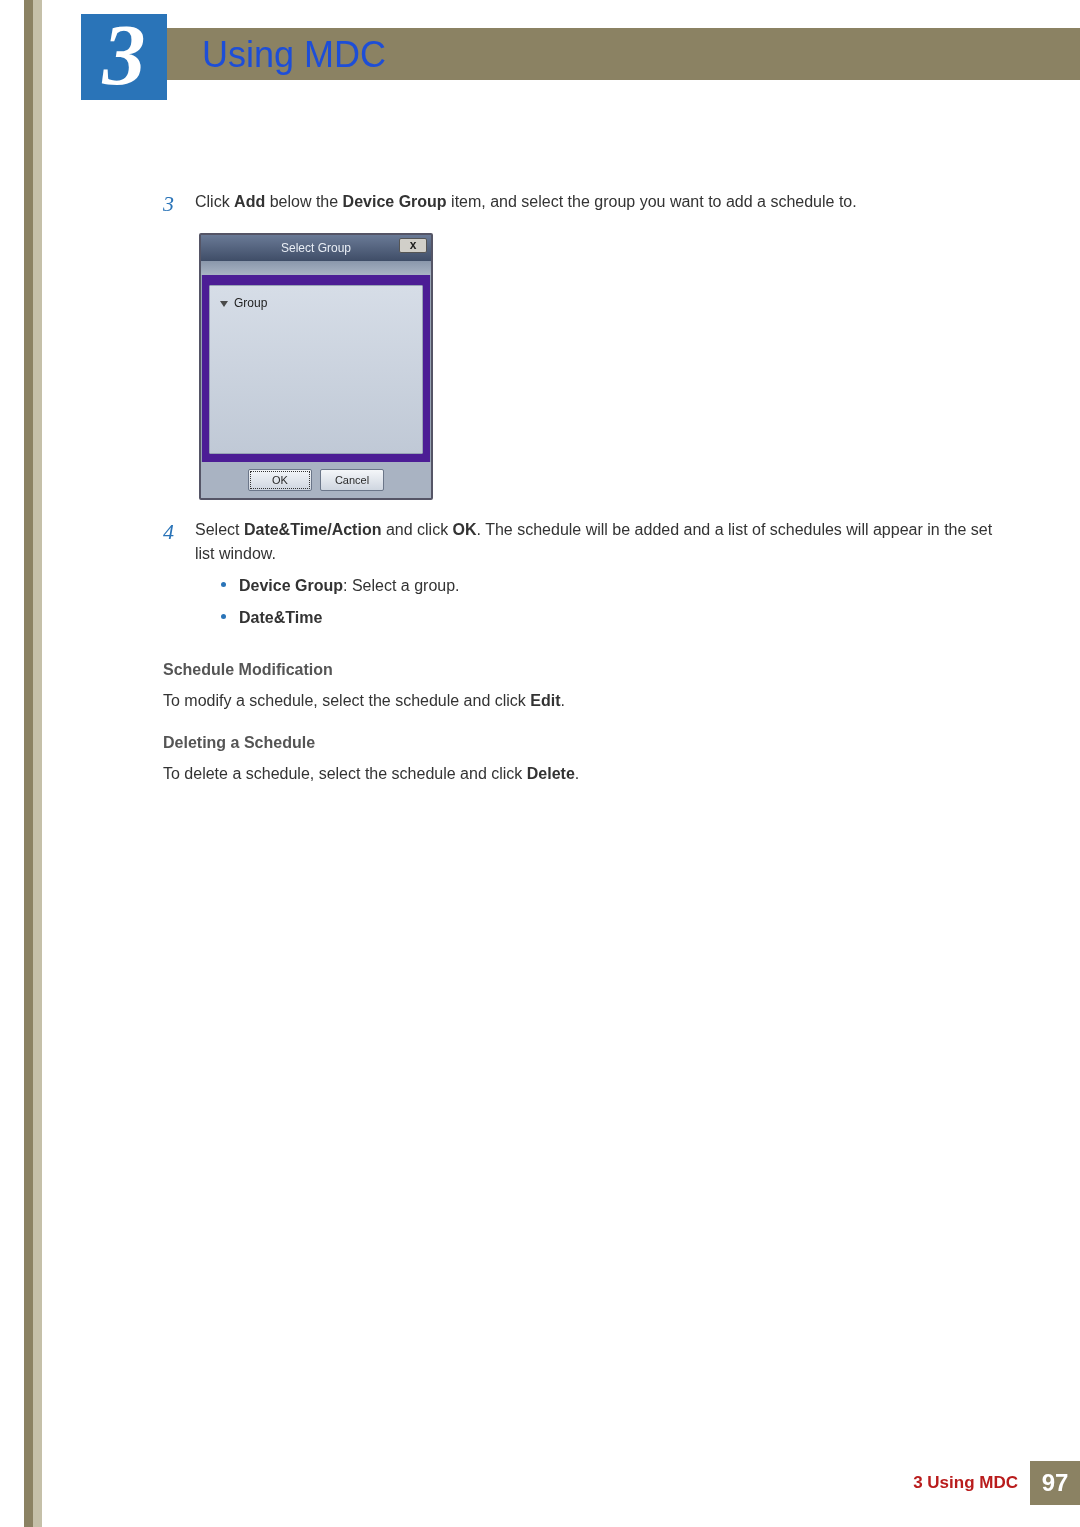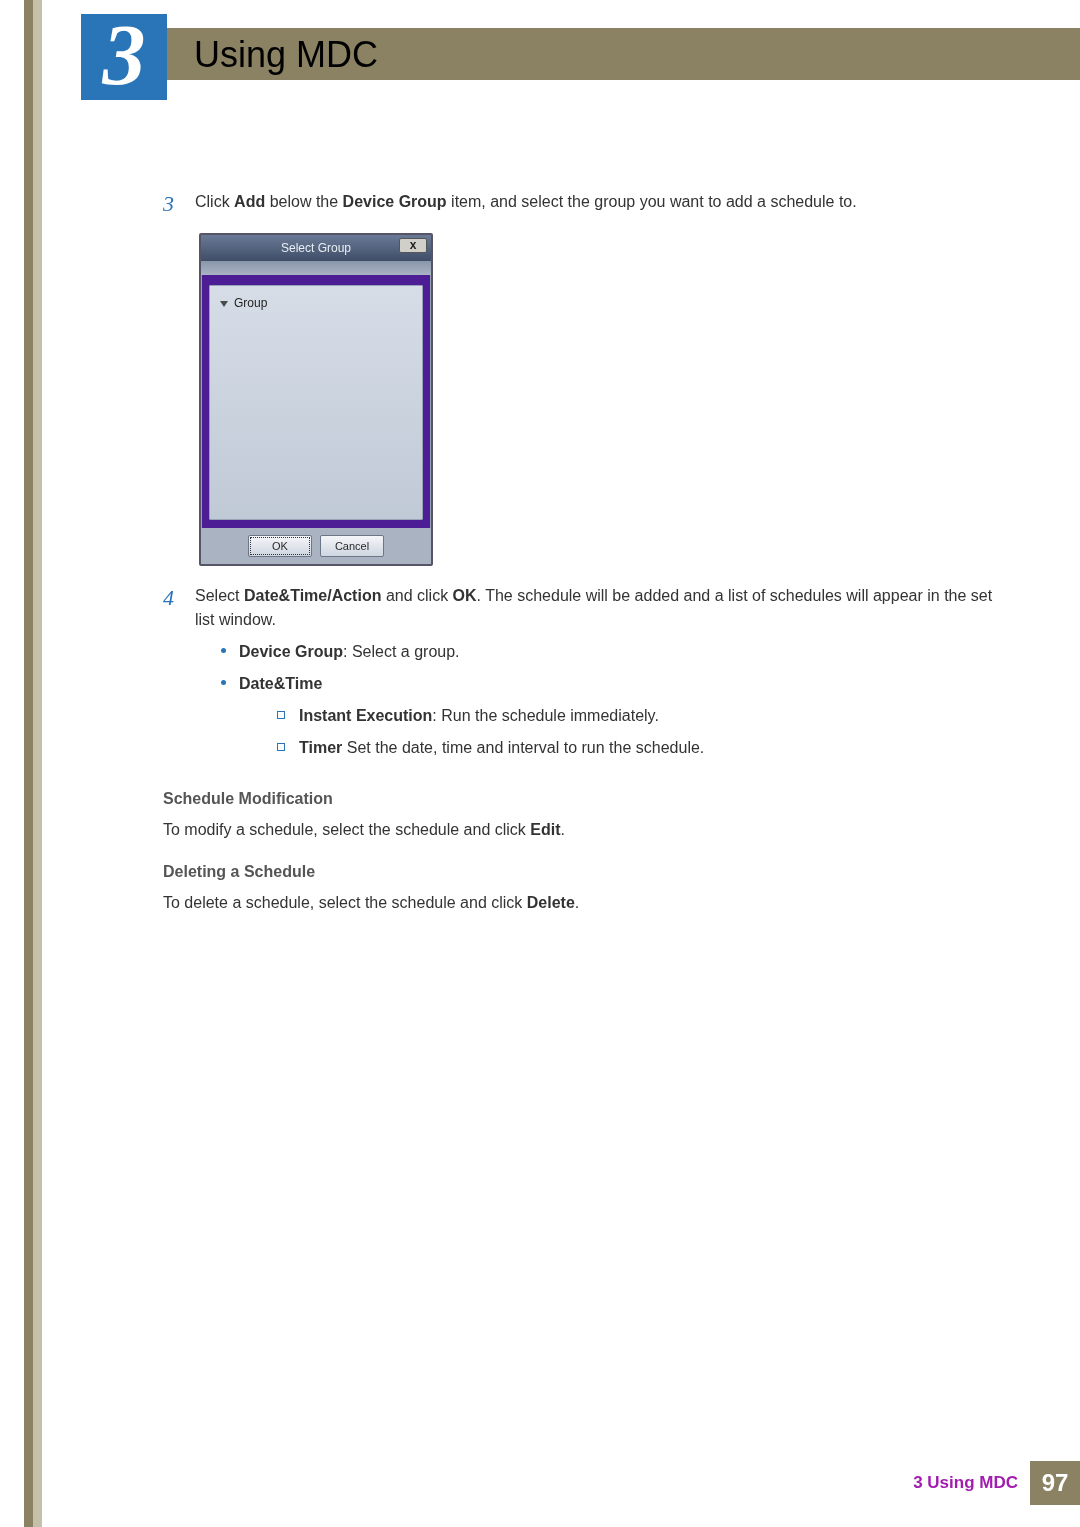--- a/index.html
+++ b/index.html
@@ -20,22 +20,22 @@
     position: absolute; left: 81px; top: 14px;
     width: 86px; height: 86px; background: #2a74b8;
     display: flex; align-items: center; justify-content: center;
   }
   .chap-num {
     font-size: 86px; font-weight: bold; color: #fff; font-style: italic;
     line-height: 1; font-family: Georgia, 'Times New Roman', serif;
     transform: translateY(-2px);
   }
   .chap-title {
-    position: absolute; left: 194px; top: 34px;
-    font-size: 36px; color: #000000; font-weight: 400;
+    position: absolute; left: 202px; top: 34px;
+    font-size: 36px; color: #1d4ed8; font-weight: 400;
   }
 
   
   .content { position: absolute; left: 163px; top: 190px; right: 85px; }
 
   .step { display: flex; margin-bottom: 14px; }
   .step-num {
     width: 32px; flex: none; font-size: 22px; font-style: italic;
     color: #2a74b8; font-family: Georgia, serif; font-weight: 400;
     line-height: 1.3;
@@ -58,21 +58,21 @@
     position: relative; font-size: 12px;
   }
   .dlg-close {
     position: absolute; right: 4px; top: 3px; width: 28px; height: 15px;
     background: #d1cfc9; border: 1px solid #555; border-radius: 2px;
     display: flex; align-items: center; justify-content: center;
     font-size: 12px; font-weight: bold; color: #222;
   }
   .dlg-strip { height: 14px; background: linear-gradient(180deg,#8a97ab,#a9b4c4); }
   .dlg-body {
-    margin: 10px 8px 8px 8px; height: 235px;
+    margin: 10px 8px 8px 8px; height: 169px;
     background: linear-gradient(180deg,#d6dde7 0%, #c0c9d6 100%);
     border: 1px solid #98a4b5; border-radius: 1px;
     padding: 10px 10px;
   }
   .tree-row { display:flex; align-items:center; gap:6px; font-size:12px; color:#222; }
   .tri { width:0; height:0; border-left:4px solid transparent; border-right:4px solid transparent; border-top:6px solid #4a4a4a; transform: translateY(1px); }
   .dlg-btnbar {
     height: 36px; display: flex; align-items: center; justify-content: center; gap: 8px;
     background: #a9b3c2;
   }
@@ -99,21 +99,21 @@
   }
 
   .subhead { font-size: 16px; font-weight: bold; color: #555; margin: 20px 0 10px 0; }
   .para { font-size: 16px; line-height: 1.55; margin-bottom: 10px; }
 
   
   .footer {
     position: absolute; left: 81px; right: 0; bottom: 24px; height: 40px;
     display: flex; align-items: center; justify-content: flex-end;
   }
-  .foot-text { font-size: 17px; color: #a21caf; font-weight: bold; margin-right: 12px; text-align: right; }
+  .foot-text { font-size: 17px; color: #b91c1c; font-weight: bold; margin-right: 12px; text-align: right; }
   .foot-pg {
     width: 50px; height: 44px; background: #8b8263; color: #fff;
     display: flex; align-items: center; justify-content: center;
     font-size: 24px; font-weight: bold;
   }
 </style>
 </head>
 <body>
 
 <div class="page">
@@ -164,28 +164,20 @@
       <div class="step-num">4</div>
       <div class="step-body">
         <span>Select </span><span class="b">Date&amp;Time/Action</span><span> and click </span><span class="b">OK</span><span>. The schedule will be added and a list of schedules will appear in the set list window.</span>
 
         <ul class="blue-bullets">
           <li>
             <span class="b">Device Group</span><span>: Select a group.</span>
           </li>
           <li>
             <span class="b">Date&amp;Time</span>
-            <ul class="sq-bullets">
-              <li>
-                <span class="b">Instant Execution</span><span>: Run the schedule immediately.</span>
-              </li>
-              <li>
-                <span class="b">Timer</span><span> Set the date, time and interval to run the schedule.</span>
-              </li>
-            </ul>
           </li>
         </ul>
       </div>
     </div>
 
     <div class="subhead">Schedule Modification</div>
     <div class="para">
       <span>To modify a schedule, select the schedule and click </span><span class="b">Edit</span><span>.</span>
     </div>
 

